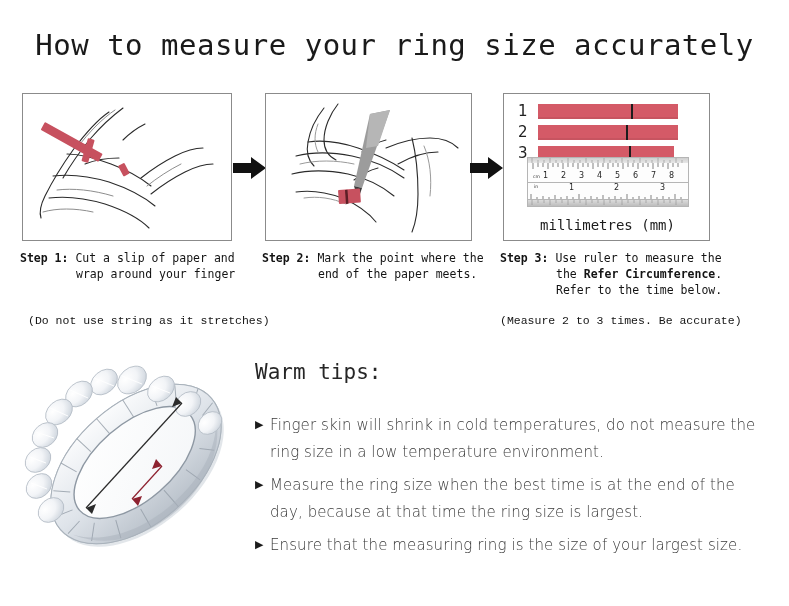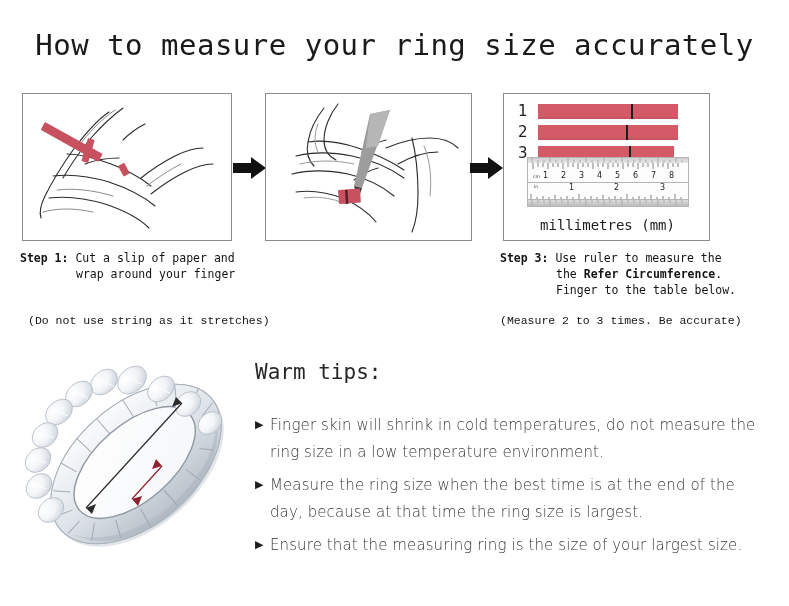--- a/index.html
+++ b/index.html
@@ -361,26 +361,31 @@
 
     <div class="mm-label">millimetres (mm)</div>
   </div>
 
   <div class="cap" id="cap1">
     <b>Step 1:</b>
     <span>Cut a slip of paper and</span>
     <span class="ind">wrap around your finger</span>
   </div>
 
+  <div class="cap" id="cap2">
+    <b>Step 2:</b>
+    <span>Mark the point where the</span>
+    <span class="ind">end of the paper meets.</span>
+  </div>
 
   <div class="cap" id="cap3">
     <b>Step 3:</b>
     <span>Use ruler to measure the</span>
     <span class="cap3ind"><span>the </span><b>Refer Circumference</b><span>.</span></span>
-    <span class="cap3ind">Finger to the table below.</span>
+    <span class="cap3ind">Refer to the time below.</span>
   </div>
 
   <div class="note" id="note1">(Do not use string as it stretches)</div>
   <div class="note" id="note3">(Measure 2 to 3 times. Be accurate)</div>
 
   <div id="ringbox">
     <svg width="228" height="220" viewBox="0 0 228 220">
       <defs>
         <radialGradient id="gem" cx="35%" cy="30%" r="75%">
           <stop offset="0%" stop-color="#ffffff"></stop>

